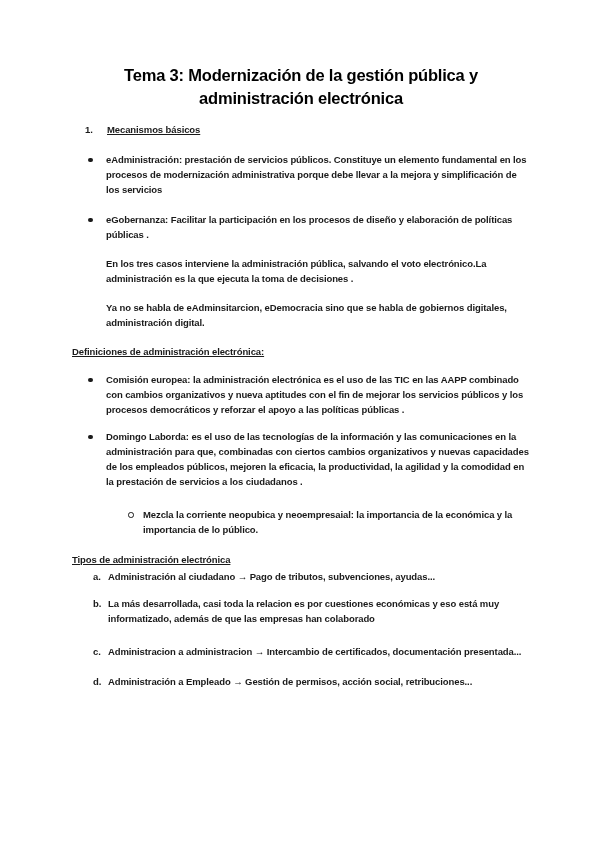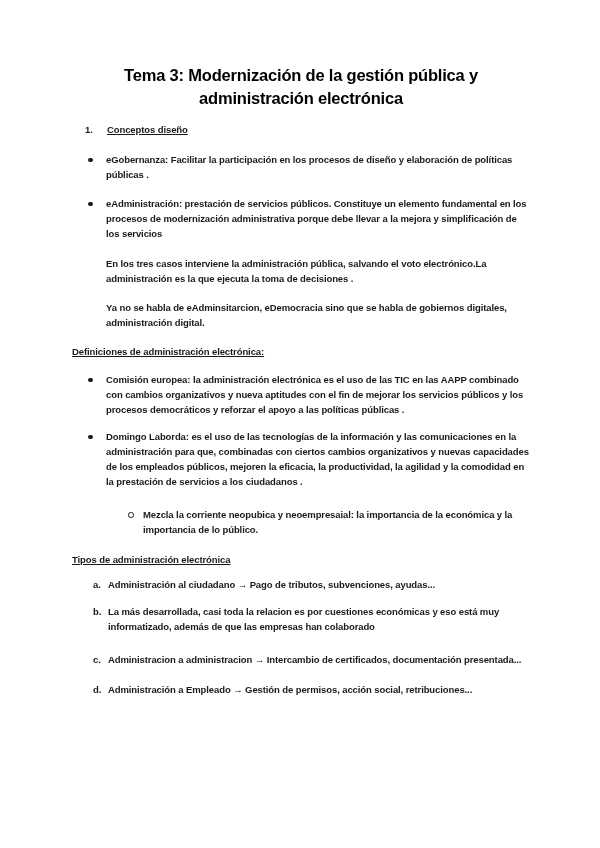--- a/index.html
+++ b/index.html
@@ -29,21 +29,21 @@
   }
   .body-text { font-size: 9.5px; line-height: 15px; letter-spacing: -0.1px; }
   .h-num {
     display: flex;
     padding-left: 13px;
     margin-bottom: 15px;
   }
   .h-num .num { width: 22px; flex: 0 0 22px; }
   .h-underline { text-decoration: underline; }
   .heading2 { margin-bottom: 13px; }
-  .heading3 { margin-bottom: 10px; }
+  .heading3 { margin-bottom: 2px; }
   .bullet {
     position: relative;
     padding-left: 34px;
   }
   .bullet .dot {
     position: absolute;
     left: 16px;
     top: 5.5px;
     width: 4.5px;
     height: 4.5px;
@@ -86,34 +86,34 @@
 </head>
 <body>
 
 <div class="page">
   <div class="content body-text">
 
     <h1 class="title">Tema 3: Modernización de la gestión pública y administración electrónica</h1>
 
     <div class="h-num body-text">
       <span class="num">1.</span>
-      <span class="h-underline">Conceptos diseño</span>
+      <span class="h-underline">Mecanismos básicos</span>
     </div>
 
     <div class="mb10">
     </div>
 
+    <div class="bullet mb15">
+      <span class="dot"></span>
+      <span>eAdministración: prestación de servicios públicos. Constituye un elemento fundamental en los procesos de modernización administrativa porque debe llevar a la mejora y simplificación de los servicios</span>
+    </div>
+
     <div class="bullet mb14">
       <span class="dot"></span>
       <span>eGobernanza: Facilitar la participación en los procesos de diseño y elaboración de políticas públicas .</span>
-    </div>
-
-    <div class="bullet mb15">
-      <span class="dot"></span>
-      <span>eAdministración: prestación de servicios públicos. Constituye un elemento fundamental en los procesos de modernización administrativa porque debe llevar a la mejora y simplificación de los servicios</span>
     </div>
 
     <div class="para mb14">En los tres casos interviene la administración pública, salvando el voto electrónico.La administración es la que ejecuta la toma de decisiones .</div>
 
     <div class="para mb14">Ya no se habla de eAdminsitarcion, eDemocracia sino que se habla de gobiernos digitales, administración digital.</div>
 
     <div class="h-underline heading2">Definiciones de administración electrónica:</div>
 
     <div class="bullet mb12">
       <span class="dot"></span>

